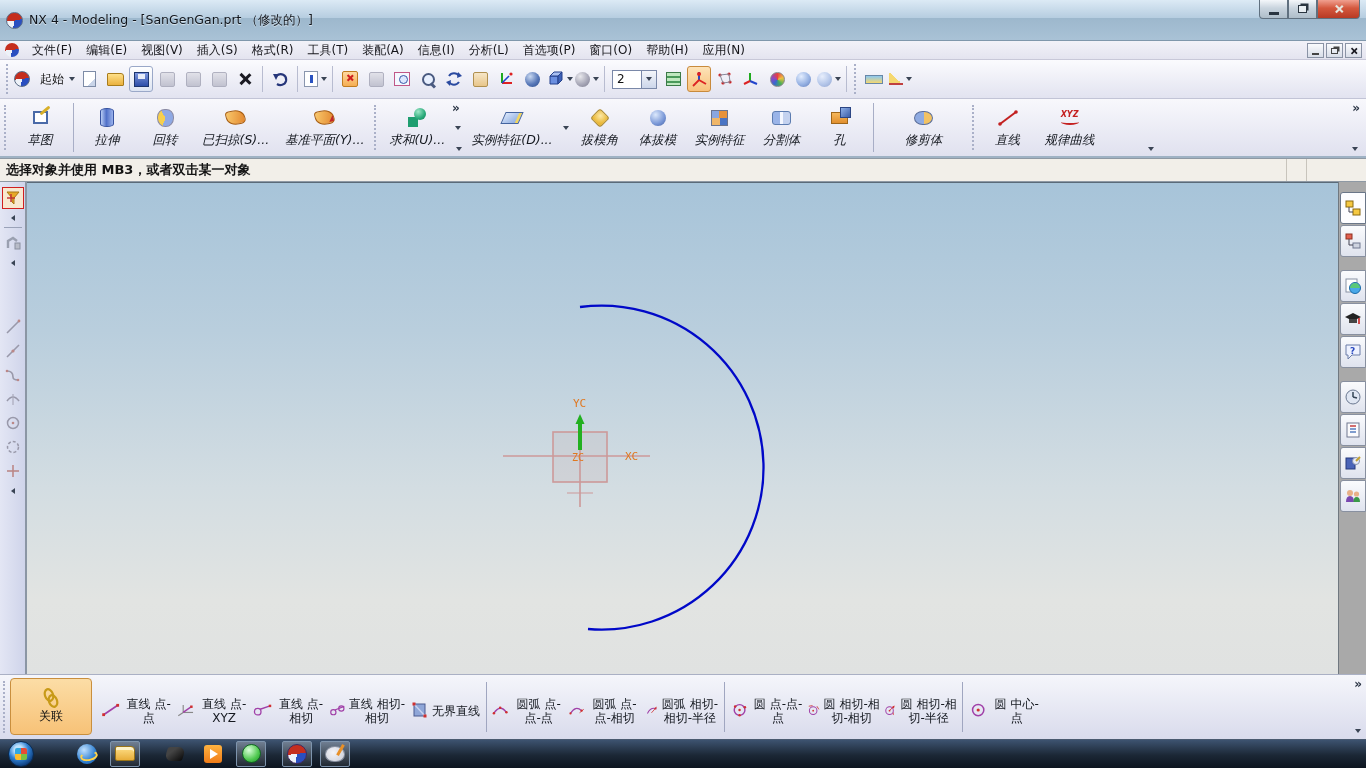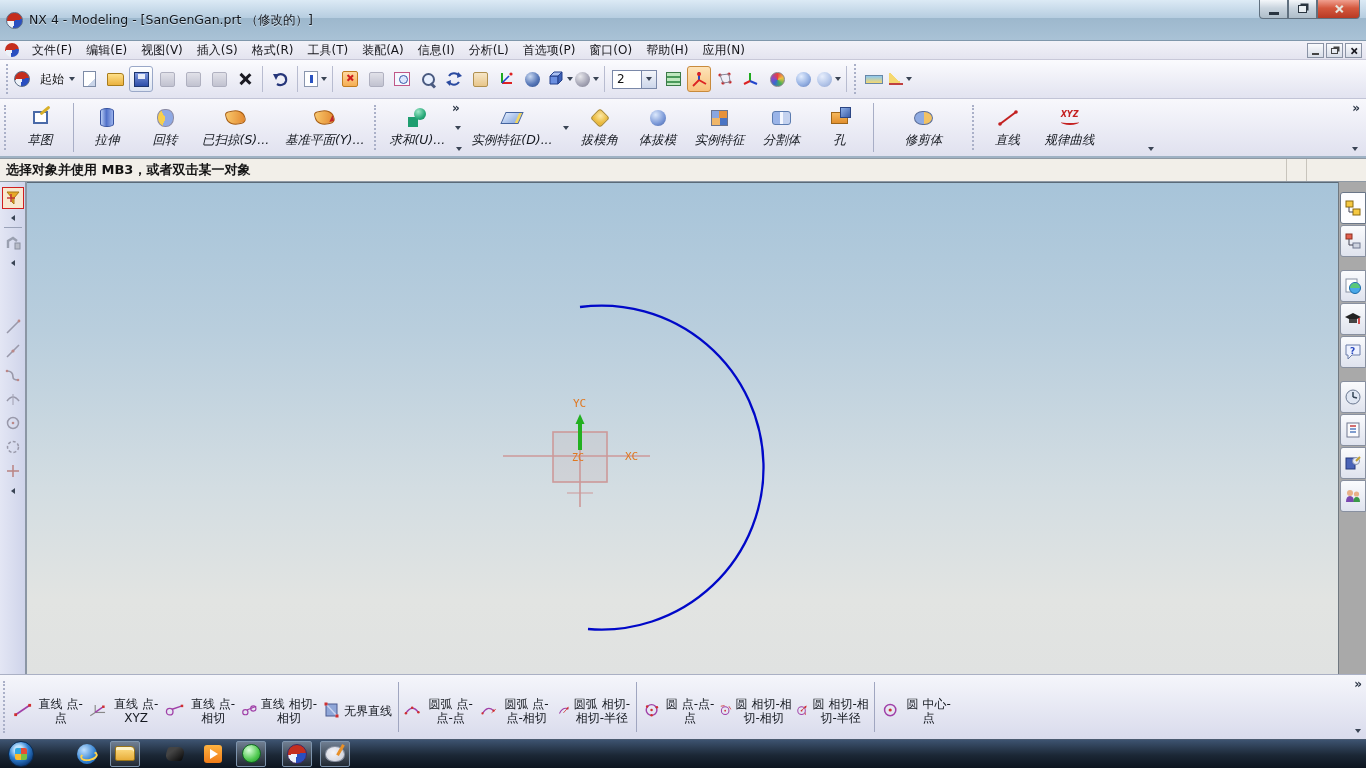--- a/index.html
+++ b/index.html
@@ -614,20 +614,27 @@
             <path d="M2 15 Q2 9 6 9 Q10 9 10 15 Z" fill="#7a48b0"></path>
             <circle cx="12.5" cy="7" r="2.6" fill="#e8b088"></circle>
             <path d="M9.5 15 Q9.5 10 12.5 10 Q16 10 16 15 Z" fill="#3a9a48"></path>
           </svg>
       </div>
     </div>
   </div>
 
   <div class="curvebar">
     <span class="cgrip"></span>
+    <div class="assoc-btn">
+      <svg width="22" height="20" viewBox="0 0 22 20">
+          <ellipse cx="9" cy="7" rx="4" ry="6" fill="none" stroke="#c89a18" stroke-width="2.2" transform="rotate(-20 9 7)"></ellipse>
+          <ellipse cx="13" cy="13" rx="4" ry="6" fill="none" stroke="#c89a18" stroke-width="2.2" transform="rotate(-20 13 13)"></ellipse>
+        </svg>
+      <span class="clabel">关联</span>
+    </div>
     <div class="cbtn">
       <svg width="26" height="16" viewBox="0 0 26 16">
           <line x1="6" y1="13" x2="21" y2="3" stroke="#a040a8" stroke-width="1.8"></line>
           <rect x="4.5" y="11.5" width="3" height="3" fill="#d03030"></rect>
           <rect x="19.5" y="1.5" width="3" height="3" fill="#d03030"></rect>
         </svg>
       <span class="clabel">直线 点-点</span>
     </div>
     <div class="cbtn">
       <svg width="26" height="16" viewBox="0 0 26 16">

